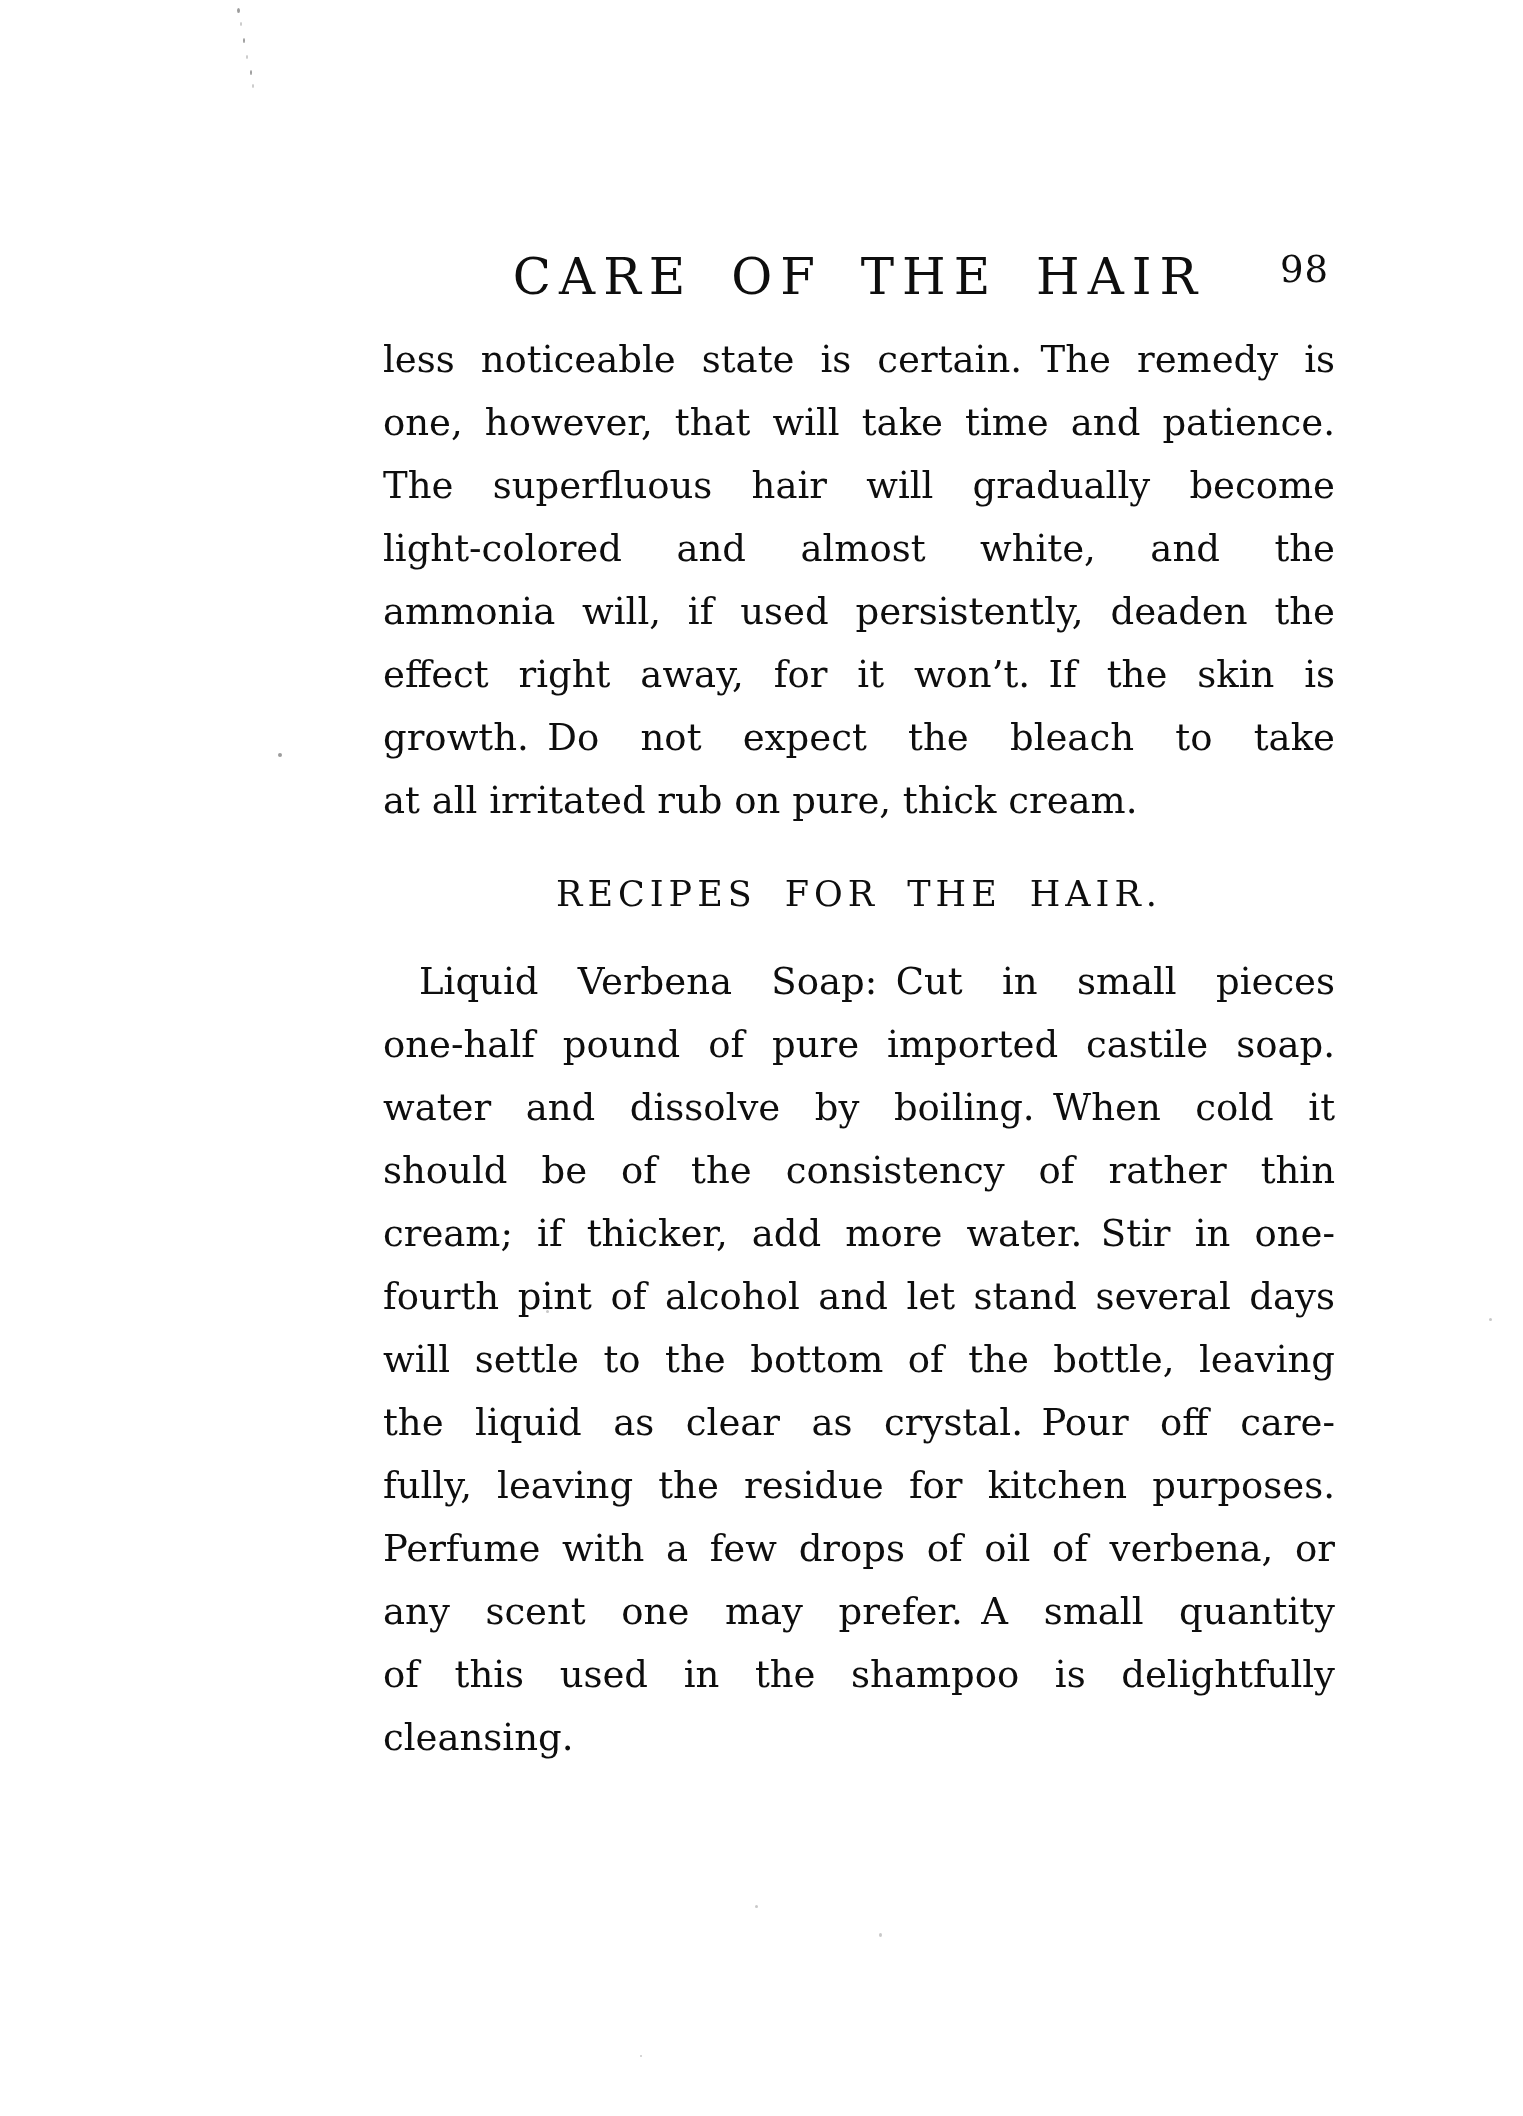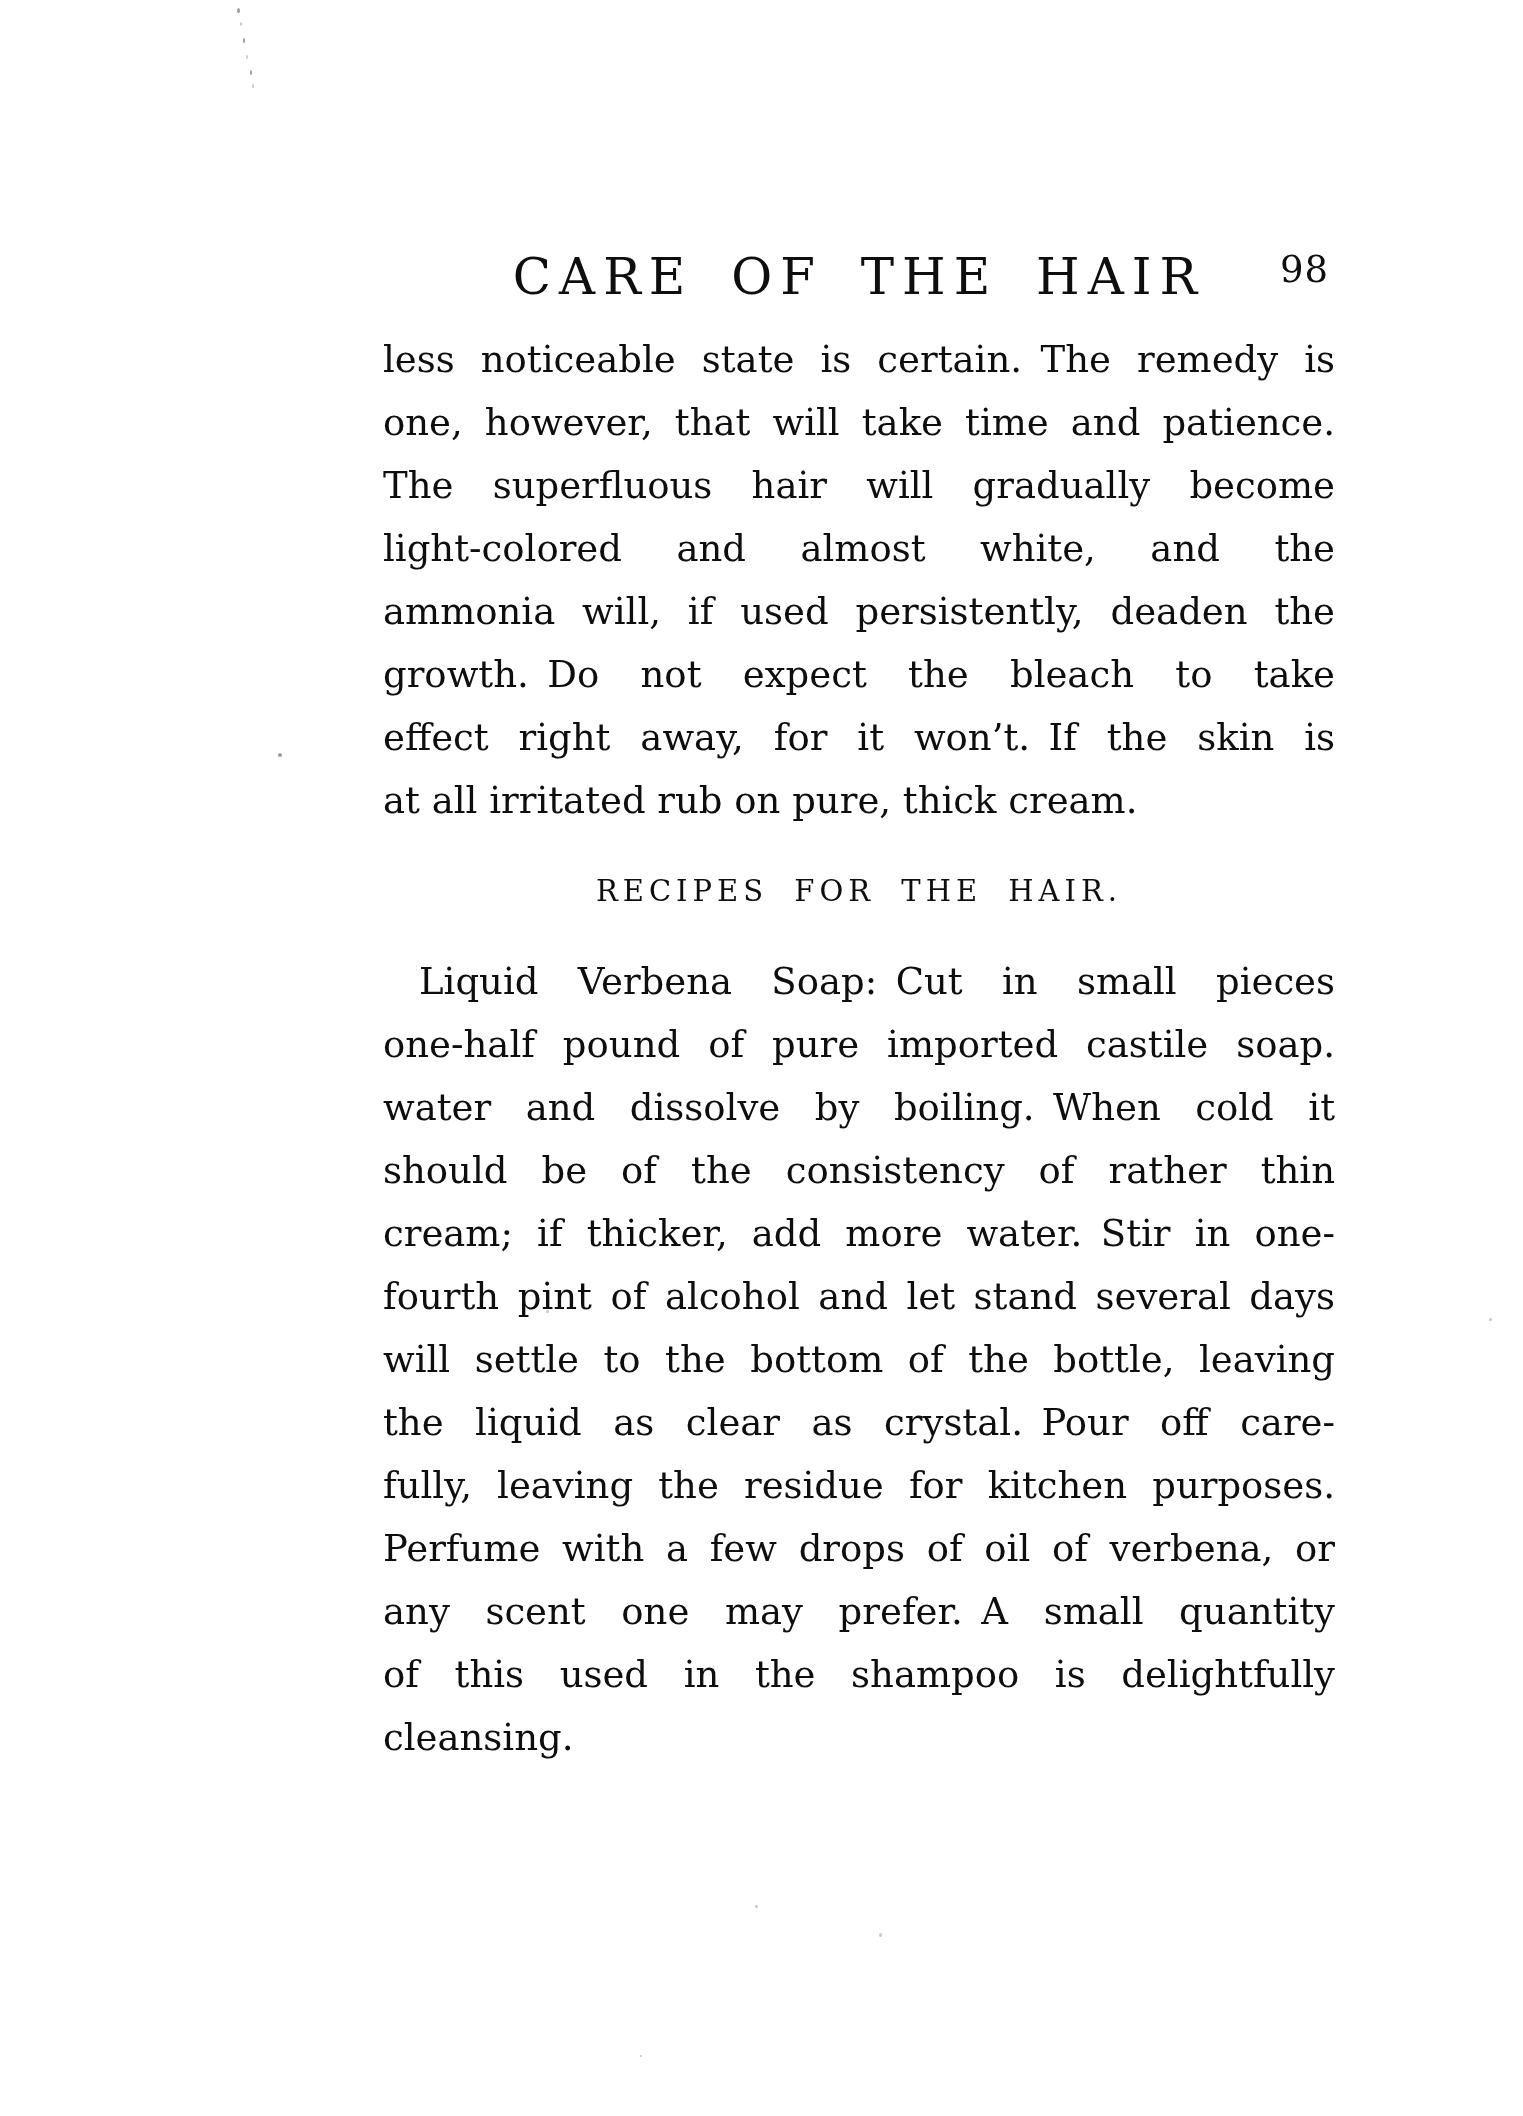--- a/index.html
+++ b/index.html
@@ -47,21 +47,21 @@
     white-space: normal;
   }
   .line.last {
     text-align: left;
     text-align-last: left;
   }
   .line.indent { text-indent: 36px; }
   .section-heading {
     top: 874px;
     text-align: center;
-    font-size: 29px;
+    font-size: 35px;
     letter-spacing: 5px;
     word-spacing: 12px;
     white-space: nowrap;
   }
   
   .speck {
     position: absolute;
     background: #4a4a4a;
     border-radius: 50%;
     opacity: 0.55;
@@ -77,22 +77,22 @@
     <div class="page-title">CARE OF THE HAIR</div>
     <div class="page-number">98</div>
   </div>
 
   <div class="textblock para-1">
       <div class="line">less noticeable state is certain. The remedy is</div>
       <div class="line">one, however, that will take time and patience.</div>
       <div class="line">The superfluous hair will gradually become</div>
       <div class="line">light-colored and almost white, and the</div>
       <div class="line">ammonia will, if used persistently, deaden the</div>
+      <div class="line">effect right away, for it won’t. If the skin is</div>
       <div class="line">growth. Do not expect the bleach to take</div>
-      <div class="line">effect right away, for it won’t. If the skin is</div>
       <div class="line last">at all irritated rub on pure, thick cream.</div>
     </div>
 
   <div class="textblock section-heading">RECIPES FOR THE HAIR.</div>
 
   <div class="textblock para-2">
       <div class="line indent">Liquid Verbena Soap: Cut in small pieces</div>
       <div class="line">one-half pound of pure imported castile soap.</div>
       <div class="line">water and dissolve by boiling. When cold it</div>
       <div class="line">should be of the consistency of rather thin</div>

